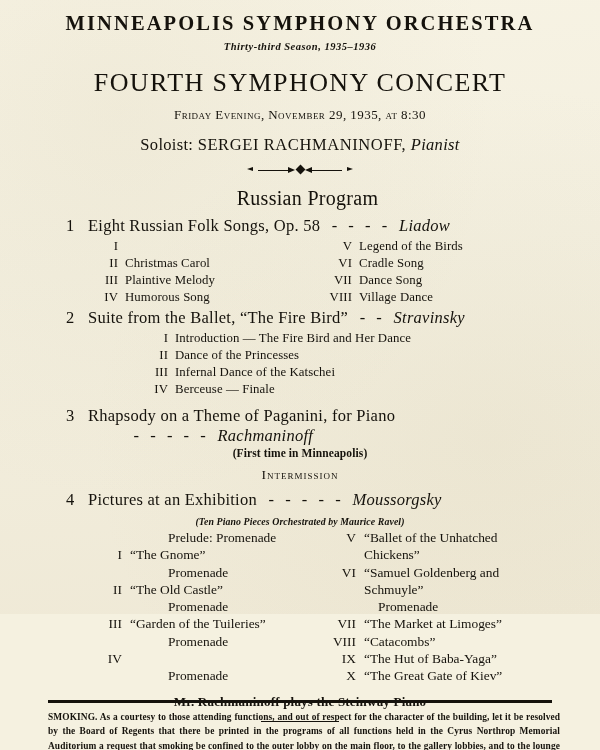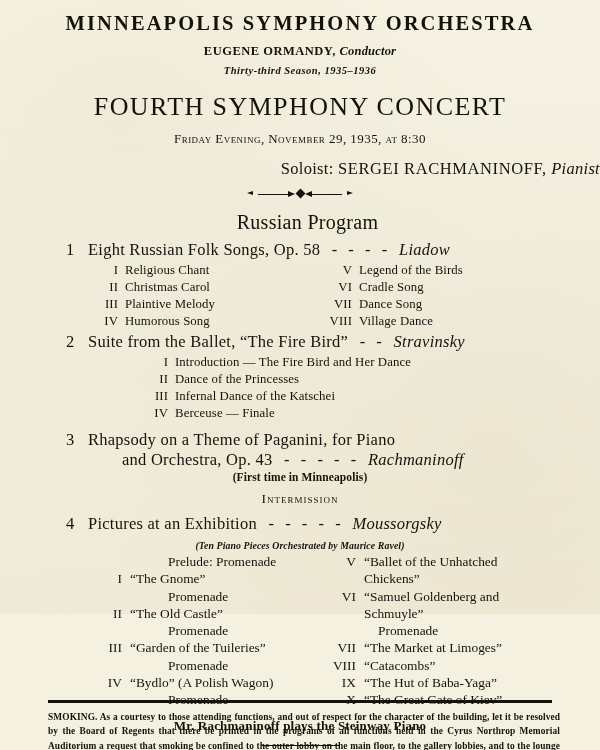--- a/index.html
+++ b/index.html
@@ -62,21 +62,20 @@
   .date-line {
     font-size: 13px;
     letter-spacing: 0.45px;
     margin-top: 11px;
     font-variant: small-caps;
   }
   .soloist-line {
     font-size: 16.5px;
     margin-top: 12px;
     letter-spacing: 0.3px;
-    text-align: right;
   }
   .soloist-line .soloist-name { letter-spacing: 0.6px; }
   .soloist-line .instrument { font-style: italic; }
 
   .ornament {
     margin: 9px auto 0;
     width: 112px;
     height: 13px;
     position: relative;
   }
@@ -257,24 +256,20 @@
     letter-spacing: 0.1px;
   }
 </style>
 </head>
 <body>
 
 <div class="page">
 
   <div class="org-title center">MINNEAPOLIS SYMPHONY ORCHESTRA</div>
 
-  <div class="conductor center">
-    <span>EUGENE ORMANDY,</span>
-    <span class="role">Conductor</span>
-  </div>
 
   <div class="season center">Thirty-third Season, 1935–1936</div>
 
   <div class="concert-title center">FOURTH SYMPHONY CONCERT</div>
 
   <div class="date-line center">Friday Evening, November 29, 1935, at 8:30</div>
 
   <div class="soloist-line center">
     <span>Soloist:</span>
     <span class="soloist-name">SERGEI RACHMANINOFF,</span>
@@ -299,21 +294,20 @@
       <div class="work-head">
         <span class="work-num">1</span>
         <span class="work-title">Eight Russian Folk Songs, Op. 58</span>
         <span class="leaders"><span>-</span><span>-</span><span>-</span><span>-</span></span>
         <span class="composer">Liadow</span>
       </div>
       <div class="mv-grid">
         <div>
           <div class="mv">
               <span class="rn">I</span>
-              <span class="mt">Religious Chant</span>
             </div>
           <div class="mv">
               <span class="rn">II</span>
               <span class="mt">Christmas Carol</span>
             </div>
           <div class="mv">
               <span class="rn">III</span>
               <span class="mt">Plaintive Melody</span>
             </div>
           <div class="mv">
@@ -371,21 +365,20 @@
       </div>
     </div>
 
     <div class="work" style="margin-top:8px;">
       <div class="work-head wrap-two">
         <div class="line1">
           <span class="work-num">3</span>
           <span class="work-title">Rhapsody on a Theme of Paganini, for Piano</span>
         </div>
         <div class="line2">
-          <span class="work-title">and Orchestra, Op. 43</span>
           <span class="leaders"><span>-</span><span>-</span><span>-</span><span>-</span><span>-</span></span>
           <span class="composer">Rachmaninoff</span>
         </div>
       </div>
       <div class="note-line">(First time in Minneapolis)</div>
     </div>
 
     <div class="intermission">Intermission</div>
 
     <div class="work" style="margin-top:7px;">
@@ -418,21 +411,20 @@
             </div>
           <div class="pic-row">
               <span class="rn">III</span>
               <span class="mt">“Garden of the Tuileries”</span>
             </div>
           <div class="pic-row prom">
               <span class="mt">Promenade</span>
             </div>
           <div class="pic-row">
               <span class="rn">IV</span>
-              <span class="mt">“Bydlo” (A Polish Wagon)</span>
             </div>
           <div class="pic-row prom">
               <span class="mt">Promenade</span>
             </div>
         </div>
         <div class="pic-col">
           <div class="pic-row">
               <span class="rn">V</span>
               <span class="mt">“Ballet of the Unhatched</span>
             </div>

